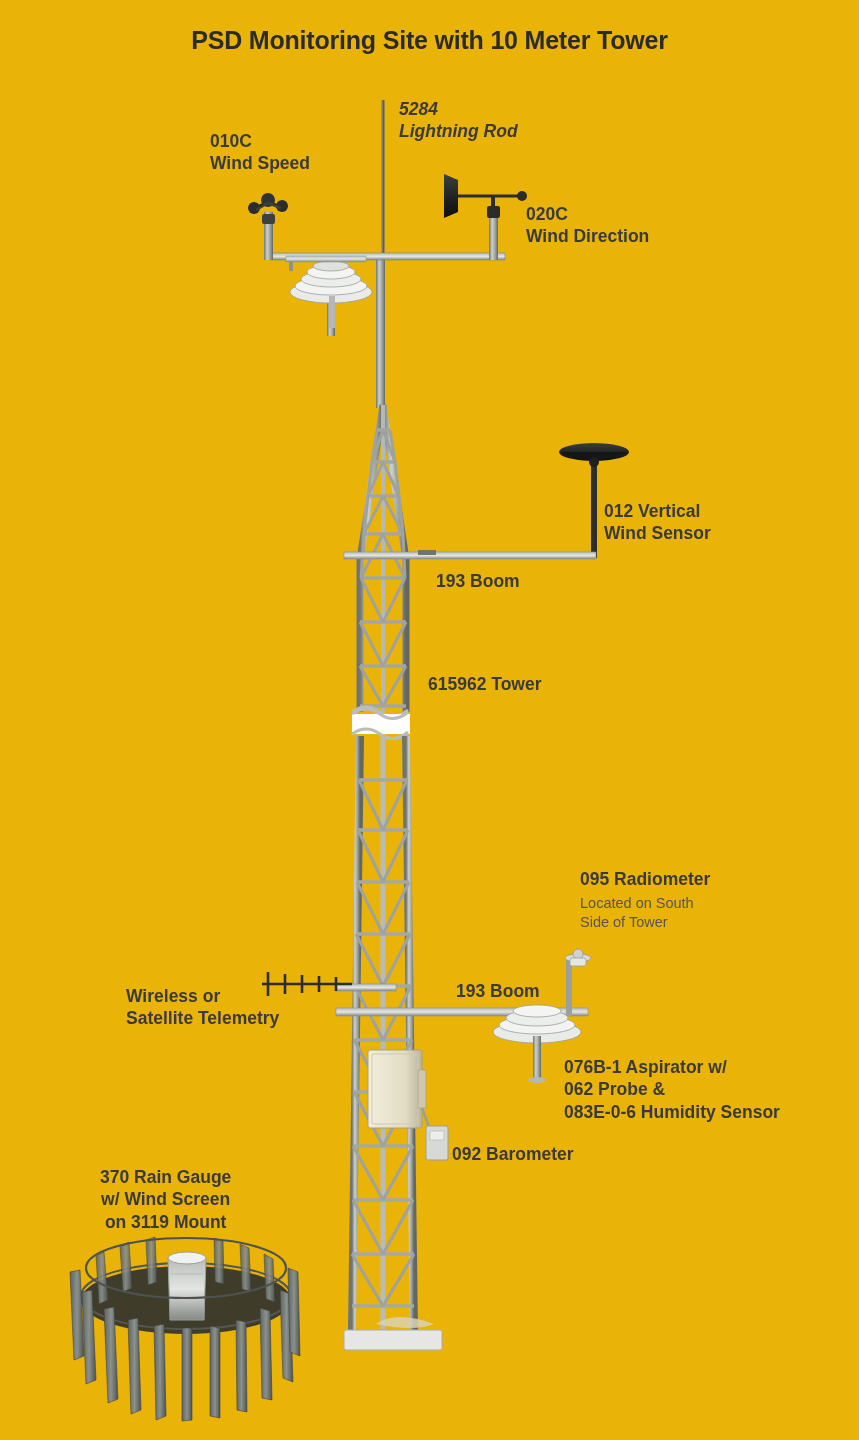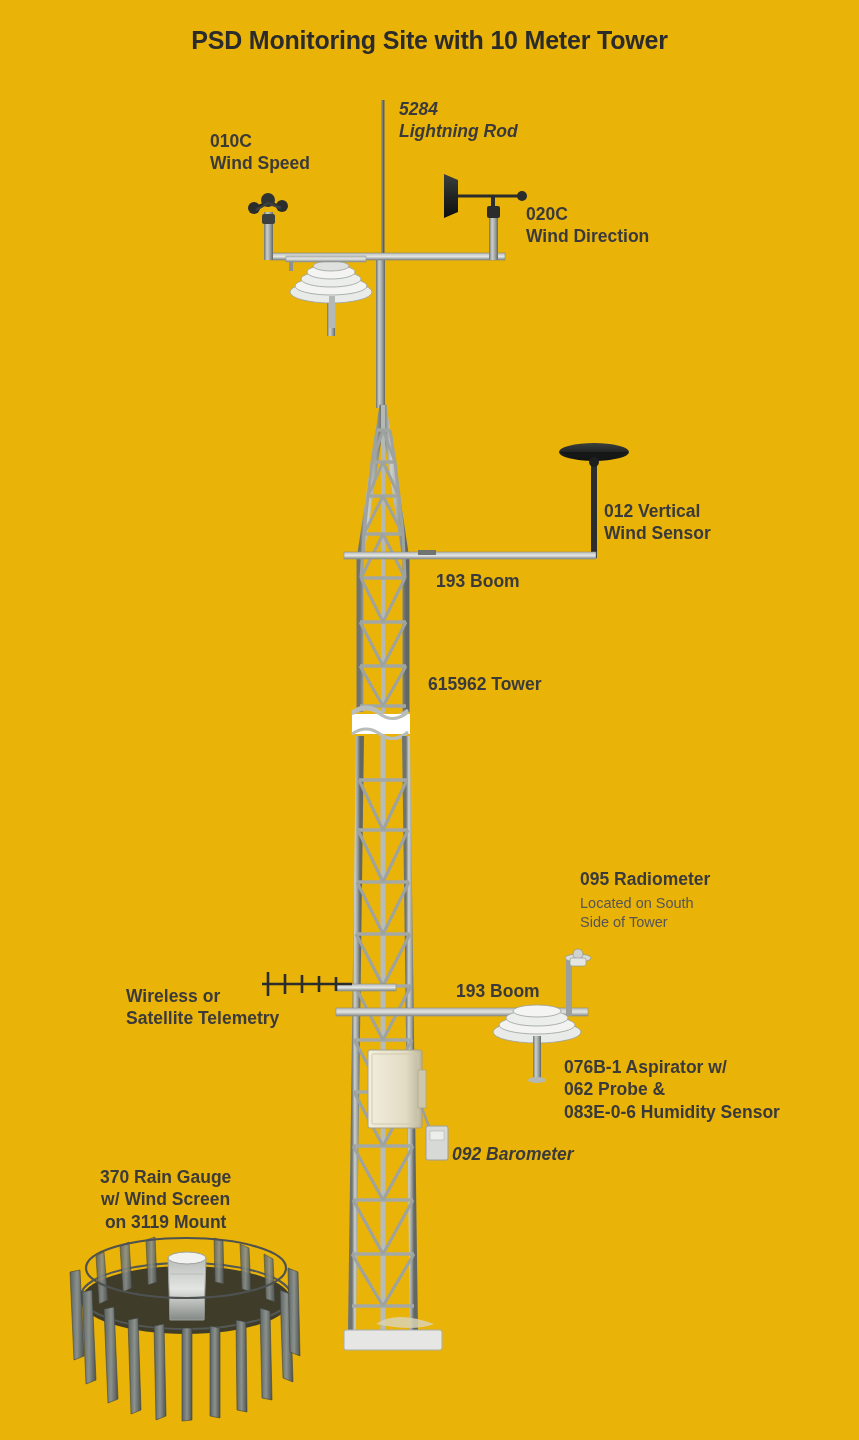--- a/index.html
+++ b/index.html
@@ -324,18 +324,18 @@
   <div class="lbl" style="left:580px; top:868px;">095 Radiometer</div>
   <div class="lbl sub" style="left:580px; top:894px;">Located on South
 Side of Tower</div>
 
   <div class="lbl" style="left:456px; top:980px;">193 Boom</div>
   <div class="lbl" style="left:126px; top:985px;">Wireless or
 Satellite Telemetry</div>
   <div class="lbl" style="left:564px; top:1056px;">076B-1 Aspirator w/
 062 Probe &amp;
 083E-0-6 Humidity Sensor</div>
-  <div class="lbl" style="left:452px; top:1143px;font-style:italic;">092 Barometer</div>
+  <div class="lbl" style="left:452px; top:1143px;">092 Barometer</div>
   <div class="lbl" style="left:100px; top:1166px;text-align:center;">370 Rain Gauge
 w/ Wind Screen
 on 3119 Mount</div>
 
 </div>
 
 </body></html>

